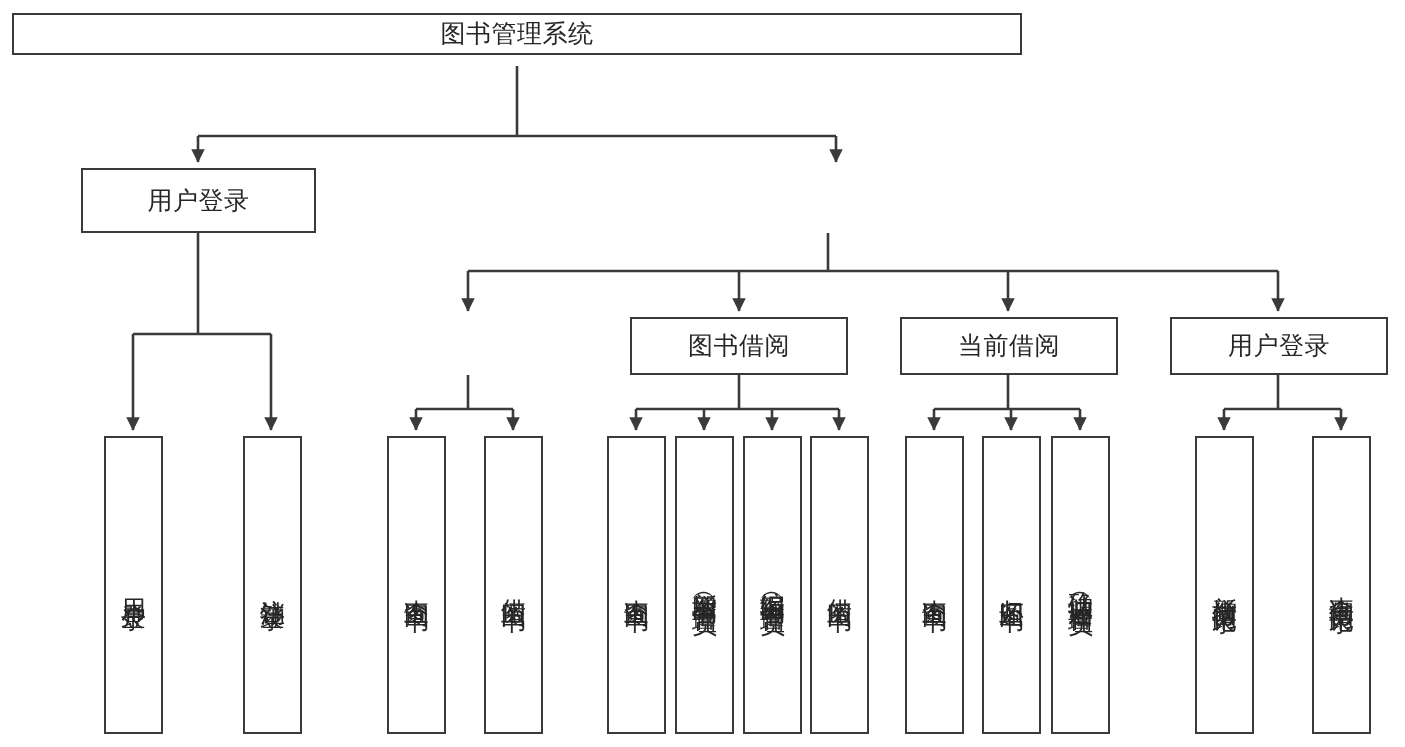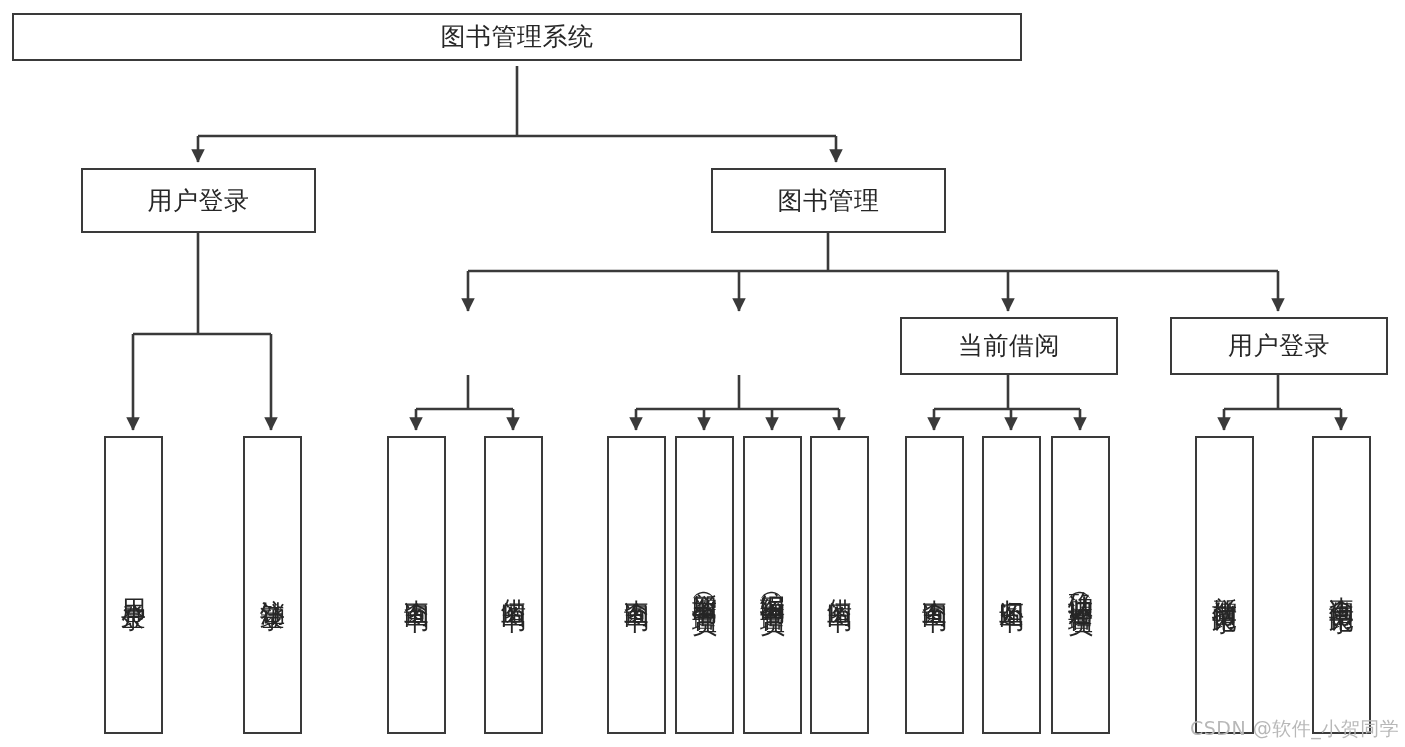--- a/index.html
+++ b/index.html
@@ -117,31 +117,31 @@
       <path d="M 1011 409 L 1011 430" marker-end="url(#arrow)"></path>
       <path d="M 1080 409 L 1080 430" marker-end="url(#arrow)"></path>
 
       <path d="M 1278 375 L 1278 409"></path>
       <path d="M 1224 409 L 1341 409"></path>
       <path d="M 1224 409 L 1224 430" marker-end="url(#arrow)"></path>
       <path d="M 1341 409 L 1341 430" marker-end="url(#arrow)"></path>
     </g>
   </svg>
 
-  <div class="node h" style="left:12px; top:13px; width:1010px; height:48px;">
+  <div class="node h" style="left:12px; top:13px; width:1010px; height:42px;">
     <span class="label">图书管理系统</span>
   </div>
 
   <div class="node h" style="left:81px; top:168px; width:235px; height:65px;">
     <span class="label">用户登录</span>
   </div>
-  <div class="node h" style="left:711px; top:168px; width:235px; height:65px;">
-    <span class="label">图书管理</span>
+
+  <div class="node h" style="left:630px; top:317px; width:218px; height:58px;">
+    <span class="label">图书借阅</span>
   </div>
-
   <div class="node h" style="left:900px; top:317px; width:218px; height:58px;">
     <span class="label">当前借阅</span>
   </div>
   <div class="node h" style="left:1170px; top:317px; width:218px; height:58px;">
     <span class="label">用户登录</span>
   </div>
 
   <div class="node v" style="left:104px; top:436px; width:59px; height:298px;">
     <span class="label">用户登录</span>
   </div>
@@ -179,15 +179,14 @@
     <span class="label">确认归还（管理员）</span>
   </div>
 
   <div class="node v" style="left:1195px; top:436px; width:59px; height:298px;">
     <span class="label">新增借阅记录</span>
   </div>
   <div class="node v" style="left:1312px; top:436px; width:59px; height:298px;">
     <span class="label">查询借阅记录</span>
   </div>
 
-  <div class="watermark" style="left:1190px; top:716px;">CSDN @软件_小贺同学</div>
 
 </div>
 
 </body></html>

